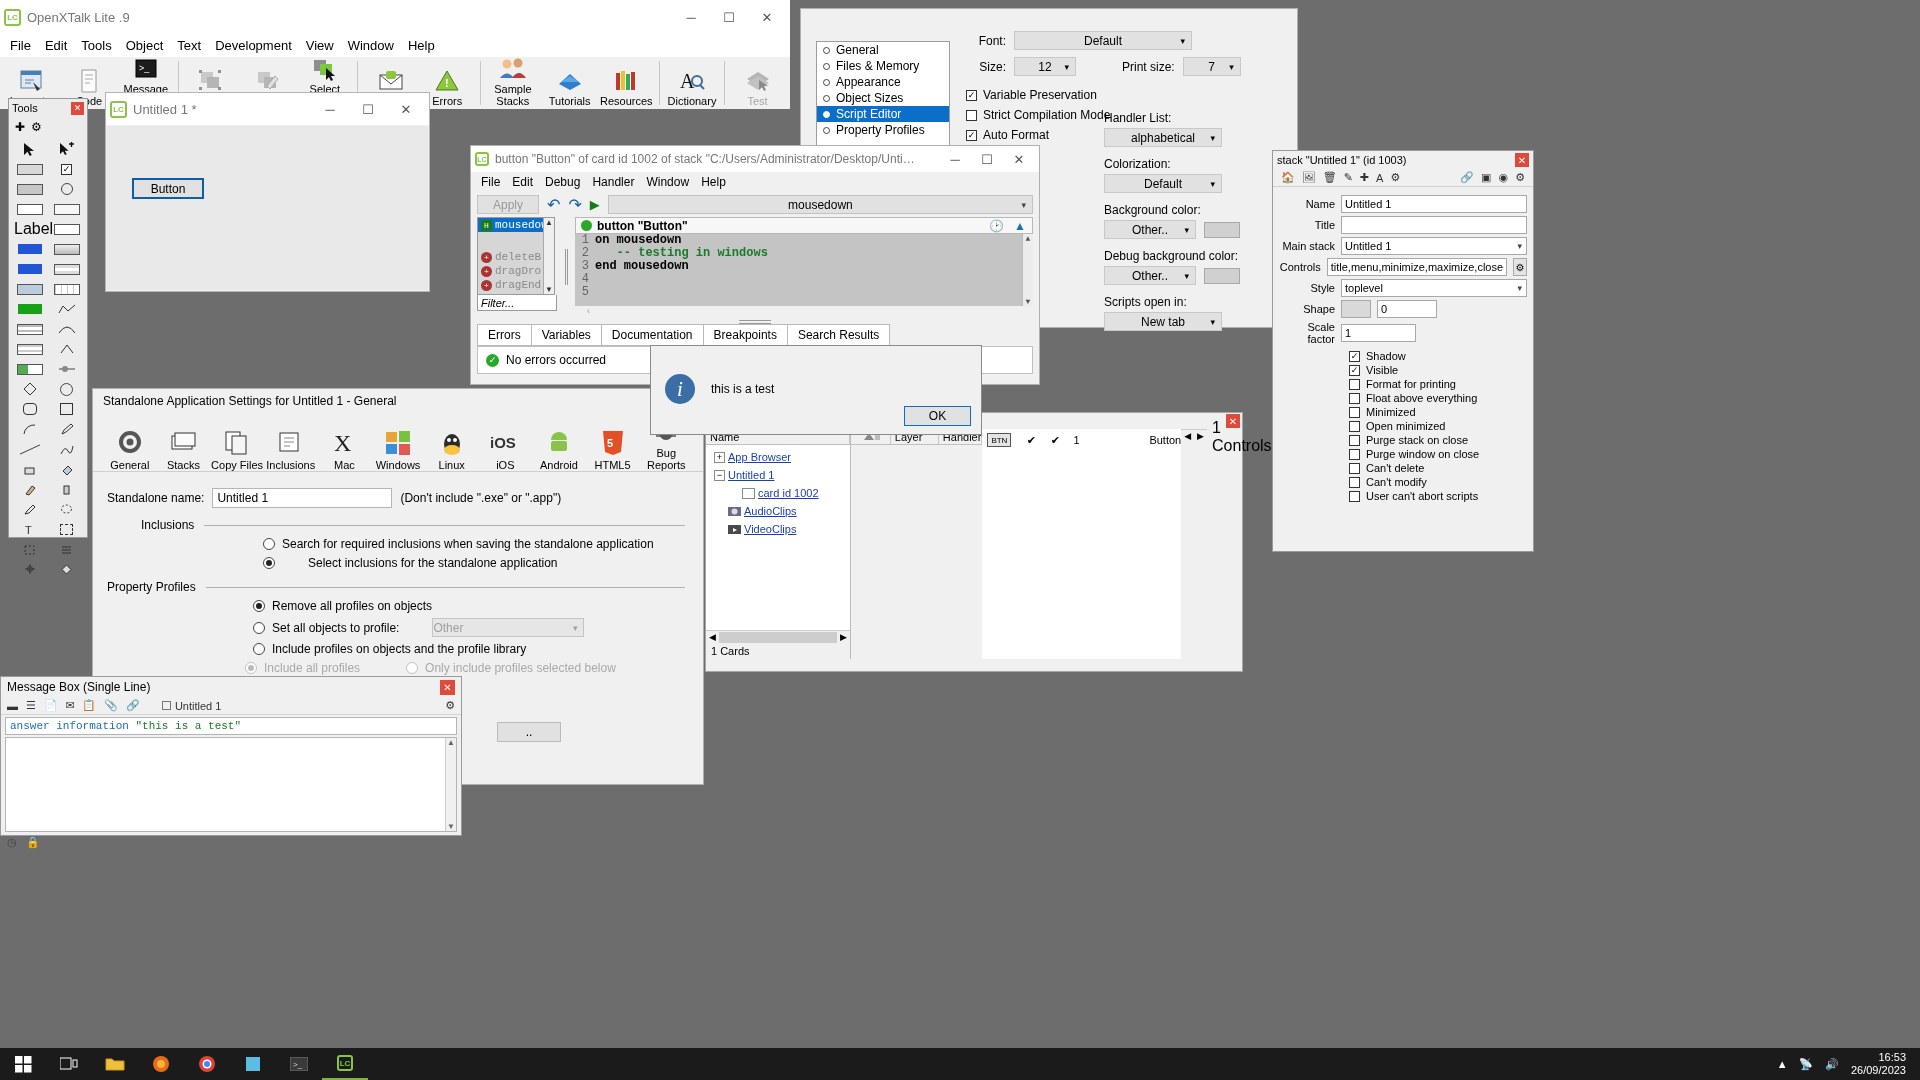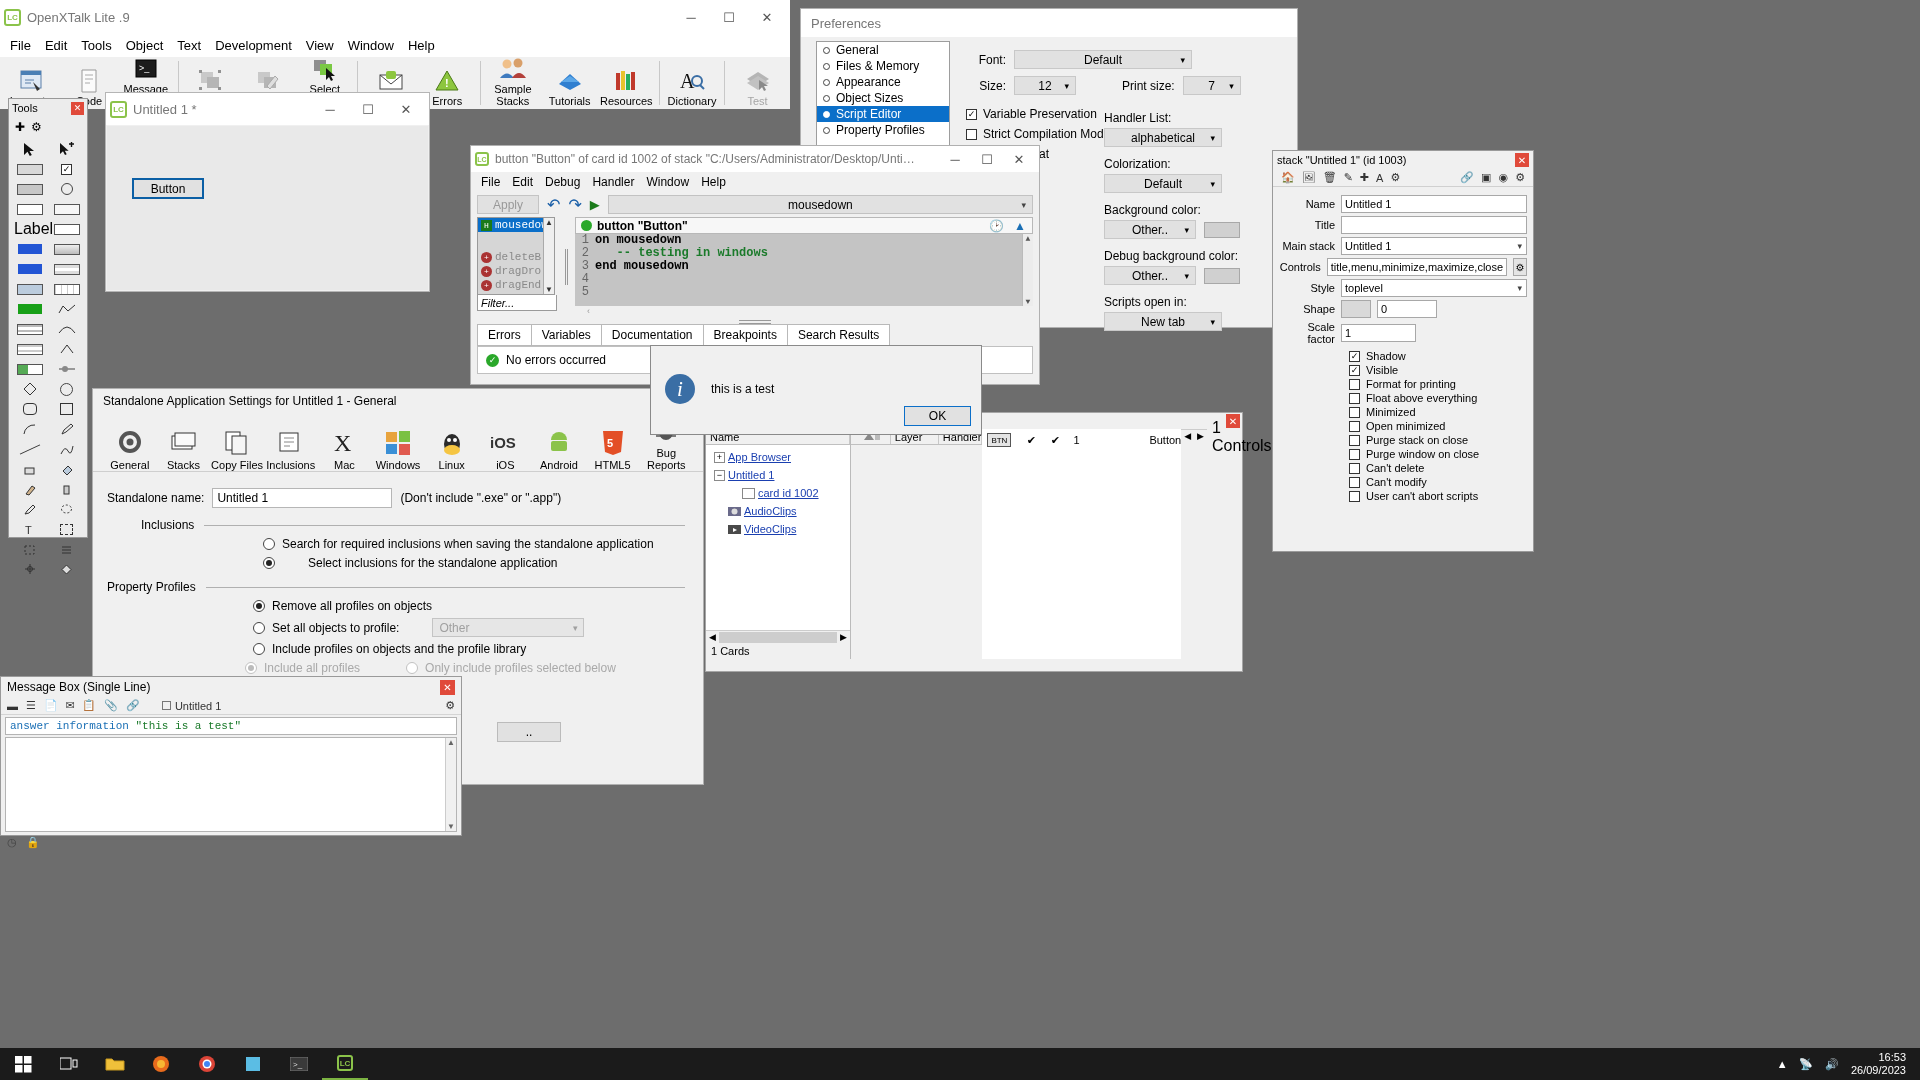--- a/index.html
+++ b/index.html
@@ -514,23 +514,20 @@
       <div class="wbtn">☐</div>
       <div class="wbtn close">✕</div>
     </div>
   </div>
   <div class="canvas">
     <div class="btnctl">Button</div>
   </div>
 </div>
 
 <div class="win" id="prefs">
-  <div style="height:28px;display:flex;align-items:center;padding:0 10px;background:#fff;">
-    <span style="color:#777;font-size:13px">Preferences</span>
-  </div>
   <div class="preflist" id="pref-categories">
       <div class="prefrow">
         <span class="radio"></span>
         <span>General</span>
       </div>
       <div class="prefrow">
         <span class="radio"></span>
         <span>Files &amp; Memory</span>
       </div>
       <div class="prefrow">
@@ -544,21 +541,21 @@
       <div class="prefrow sel">
         <span class="radio"></span>
         <span>Script Editor</span>
       </div>
       <div class="prefrow">
         <span class="radio"></span>
         <span>Property Profiles</span>
       </div>
     </div>
 
-  <div style="position:absolute;left:165px;top:41px;width:320px;">
+  <div style="position:absolute;left:165px;top:22px;width:320px;">
     <div style="display:flex;align-items:center;gap:8px;margin-bottom:7px;">
       <span class="lbl" style="width:40px;text-align:right">Font:</span>
       <div class="ctlbox" style="width:178px;justify-content:center;position:relative">
         <span>Default</span>
         <span style="position:absolute;right:6px;font-size:9px">▾</span>
       </div>
     </div>
     <div style="display:flex;align-items:center;gap:8px;margin-bottom:12px;">
       <span class="lbl" style="width:40px;text-align:right">Size:</span>
       <div class="ctlbox" style="width:62px;justify-content:center;position:relative">
@@ -853,21 +850,21 @@
     <div id="sa-profiles">
         <div class="rrow" style="margin-left: 160px;">
           <span class="rdo">
             <i></i>
           </span>
           <span>Remove all profiles on objects</span>
         </div>
         <div class="rrow" style="margin-left: 160px;">
           <span class="rdo"></span>
           <span>Set all objects to profile:</span>
-          <span style="margin-left: 26px; width: 152px; height: 19px; background: rgb(230, 230, 230); border: 1px solid rgb(196, 196, 196); color: rgb(160, 160, 160); display: inline-flex; align-items: center; padding-left: 6px; position: relative; font-size: 12px;">Other<span style="position: absolute; right: 6px; font-size: 9px;">▾</span></span>
+          <span style="margin-left: 26px; width: 152px; height: 19px; background: rgb(230, 230, 230); border: 1px solid rgb(196, 196, 196); color: rgb(160, 160, 160); display: inline-flex; align-items: center; position: relative; font-size: 12px;">Other<span style="position: absolute; right: 6px; font-size: 9px;">▾</span></span>
         </div>
         <div class="rrow" style="margin-left: 160px;">
           <span class="rdo"></span>
           <span>Include profiles on objects and the profile library</span>
         </div>
       </div>
     <div id="sa-subprofiles">
         <div style="display: flex; gap: 46px; margin-left: 152px; color: rgb(169, 169, 169); font-size: 12px; align-items: center;">
           <span style="display: inline-flex; align-items: center; gap: 7px;">
             <span class="rdo" style="border-color: rgb(194, 194, 194);">

